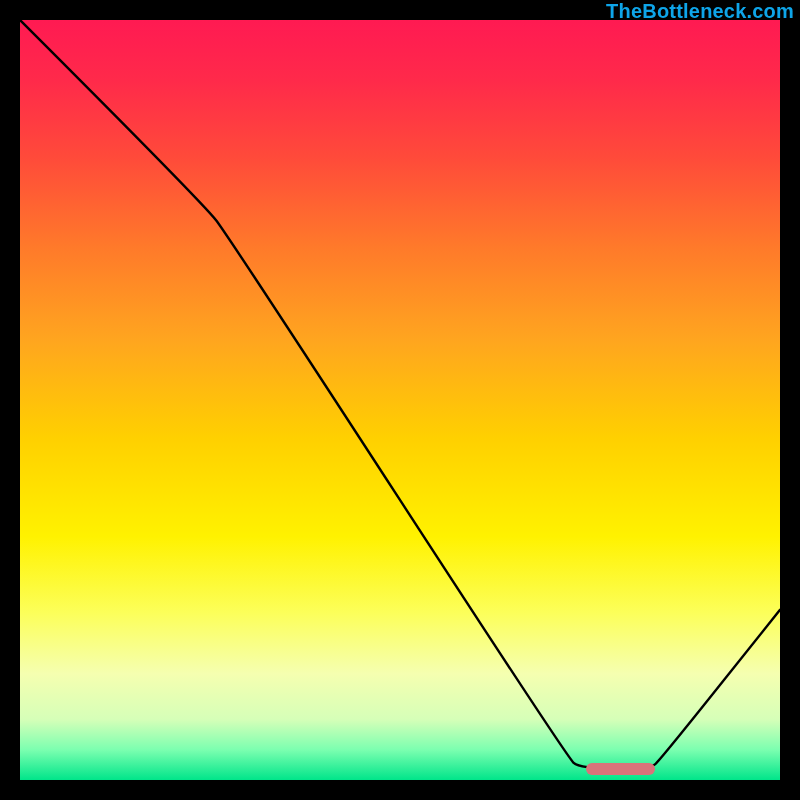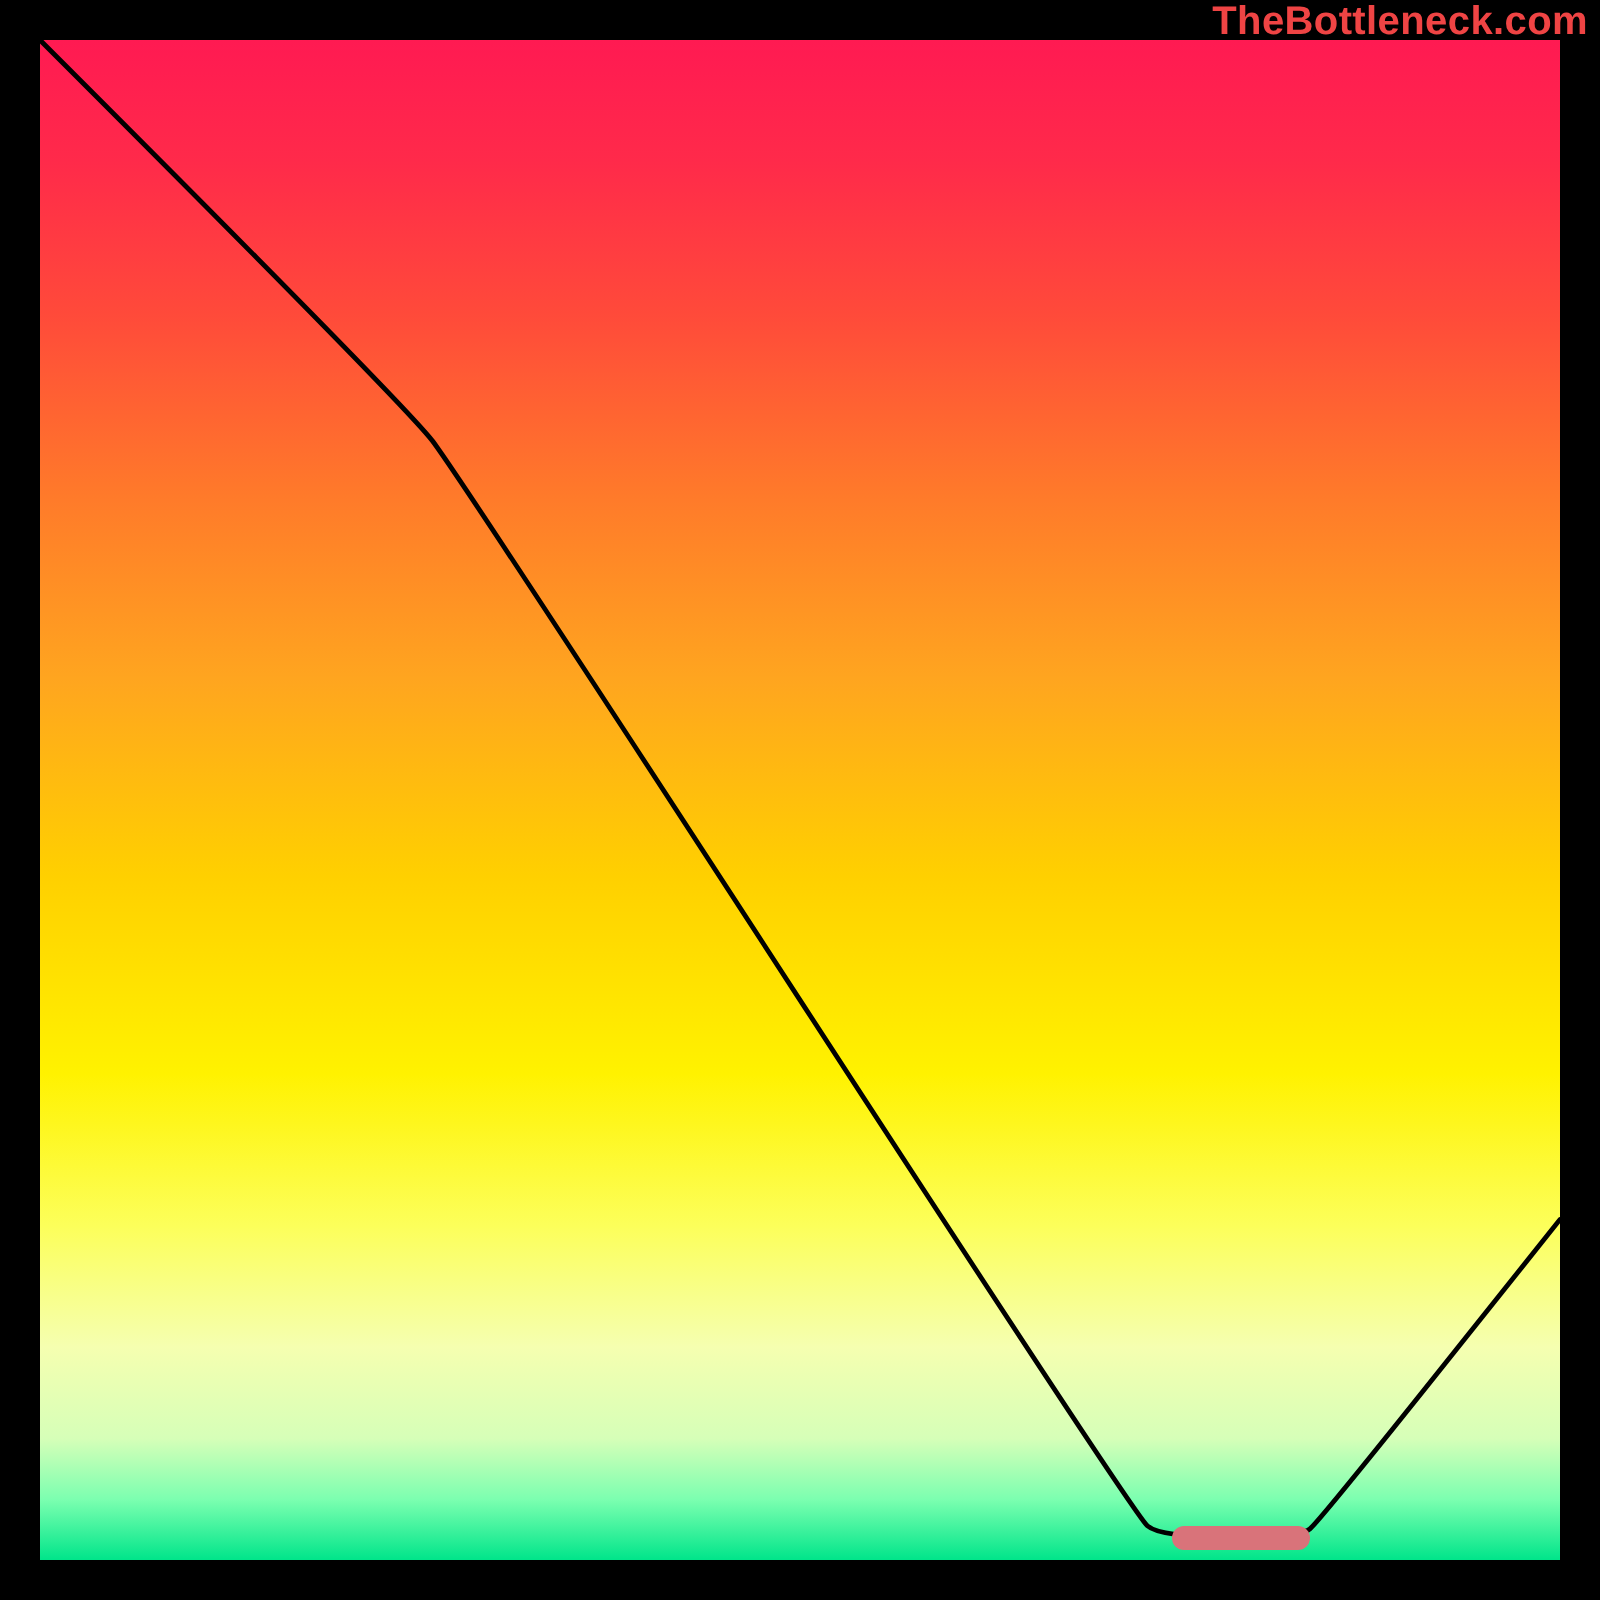--- a/index.html
+++ b/index.html
@@ -51,21 +51,21 @@
     border-radius: 6px;
     background: #d9737a;
   }
   .watermark {
     position: absolute;
     top: 0px;
     right: 6px;
     font-family: Arial, sans-serif;
     font-size: 20px;
     font-weight: bold;
-    color: #ef4444;
+    color: #0ea5e9;
     letter-spacing: 0.2px;
   }
 </style>
 </head>
 <body>
 
 <div class="frame">
   <div class="plot-area"></div>
 
   <svg class="curve" viewBox="0 0 760 760" preserveAspectRatio="none">

